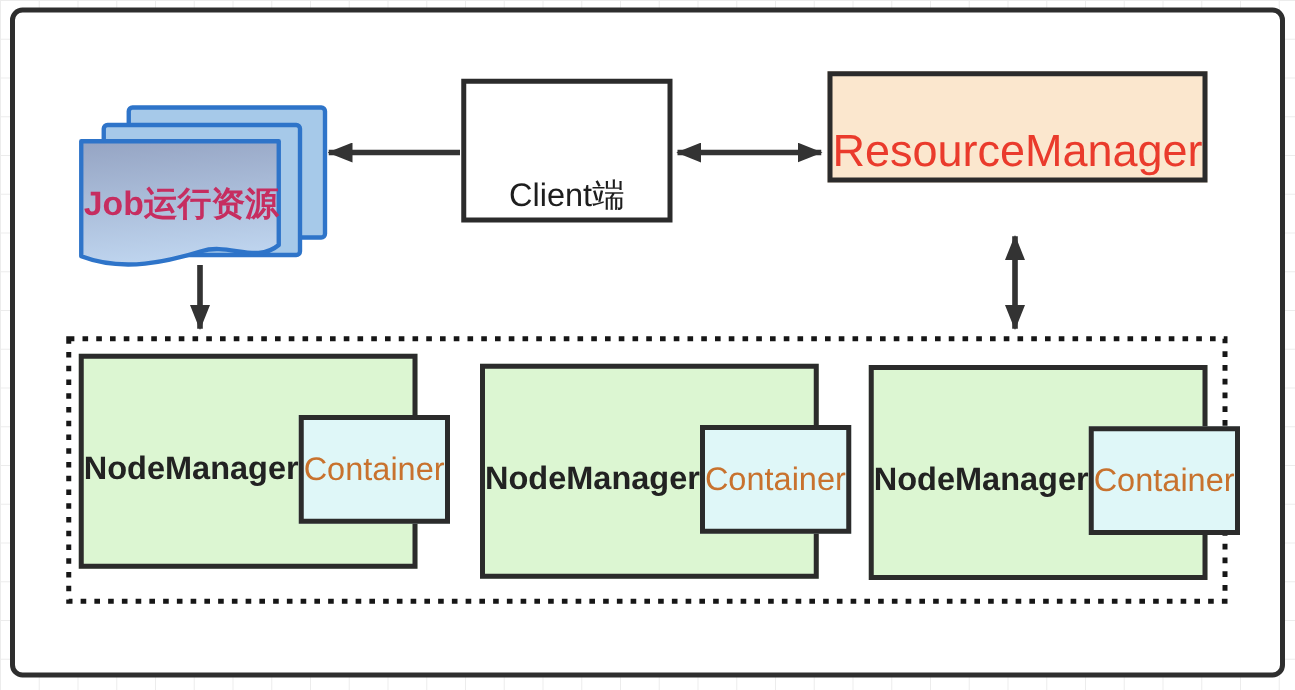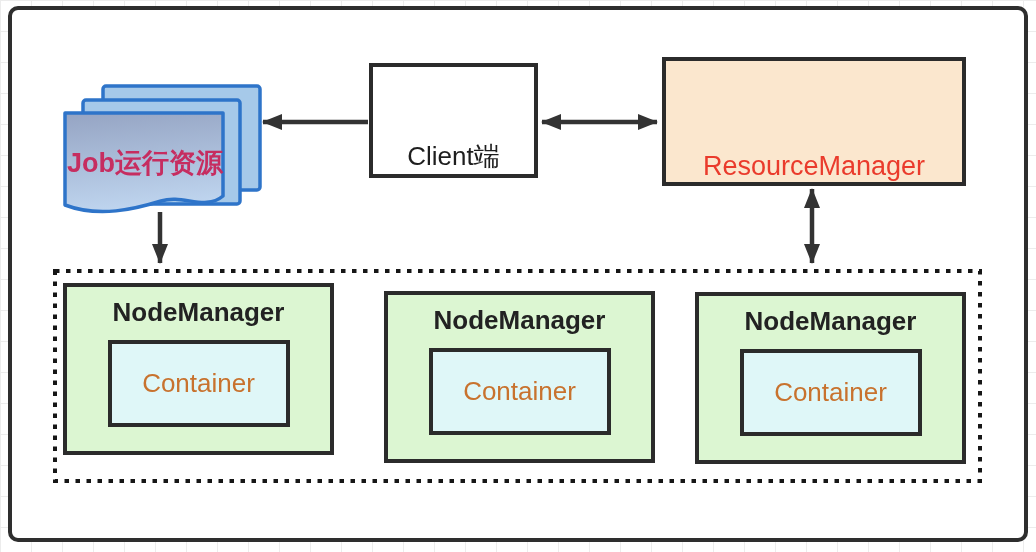--- a/index.html
+++ b/index.html
@@ -39,30 +39,30 @@
     border:4px solid #2b2b2b;
     display:flex;align-items:flex-end;justify-content:center;
     z-index:2;
   }
   .client{
     left:369px;top:63px;width:169px;height:115px;
     background:#ffffff;
     font-size:26px;font-weight:500;color:#1e1e1e;
   }
   .rm{
-    left:662px;top:57px;width:304px;height:129px;
+    left:662px;top:57px;width:304px;height:89px;
     background:#fbe7ce;
-    font-size:27px;font-weight:500;color:#ea3b2c;
+    font-size:36px;font-weight:500;color:#ea3b2c;
   }
   .nm{
     position:absolute;box-sizing:border-box;
     width:271px;height:172px;
     background:#dcf6d2;
     border:4px solid #2b2b2b;
-    display:flex;flex-direction:column;align-items:center;
+    display:flex;flex-direction:row;align-items:center;
     z-index:2;
   }
   .nm1{left:63px;top:283px;}
   .nm2{left:384px;top:291px;}
   .nm3{left:695px;top:292px;}
   .nm-title{
     margin-top:10px;
     font-size:26px;font-weight:600;color:#222222;
   }
   .container-box{

